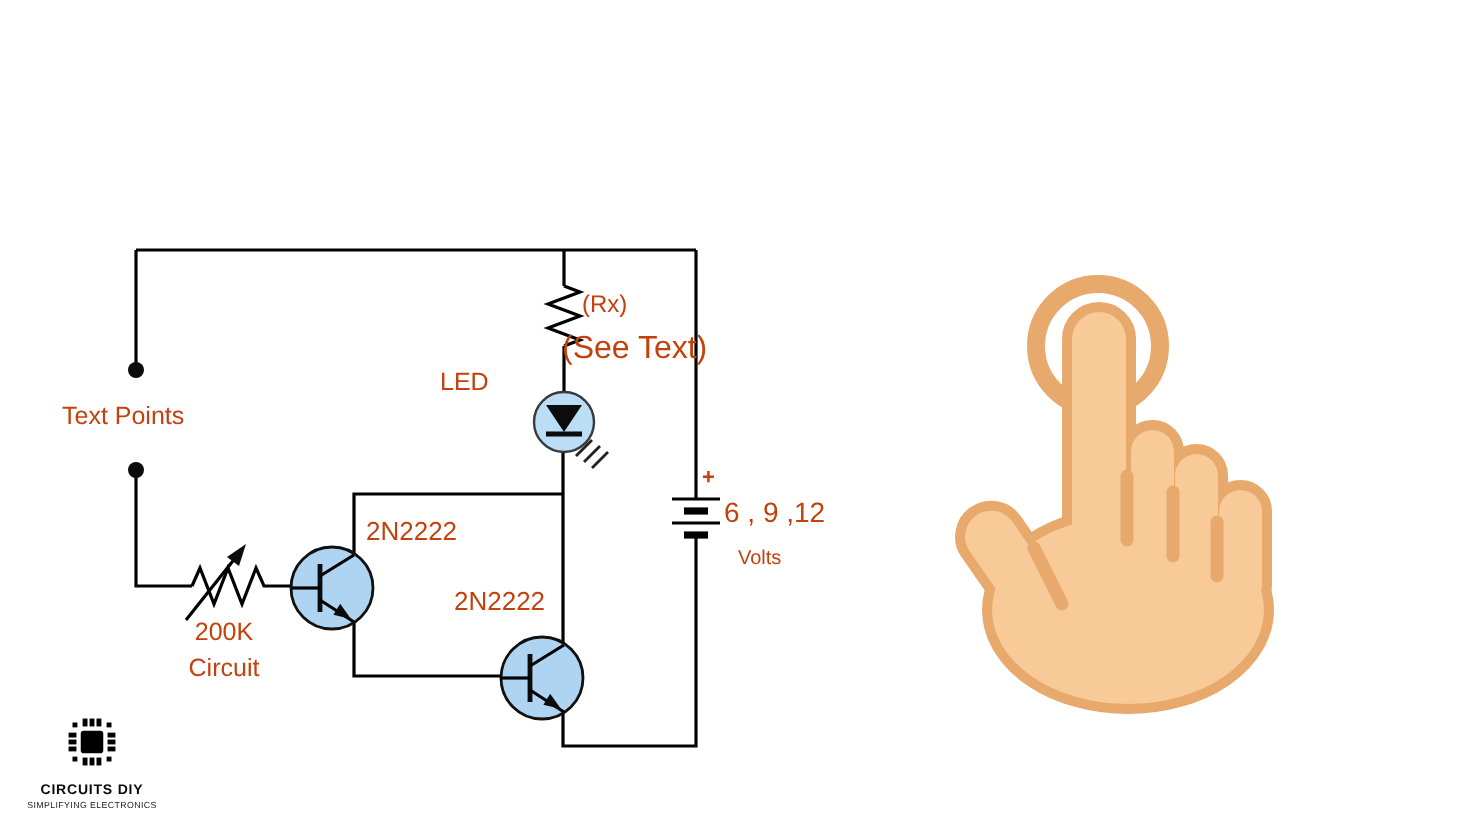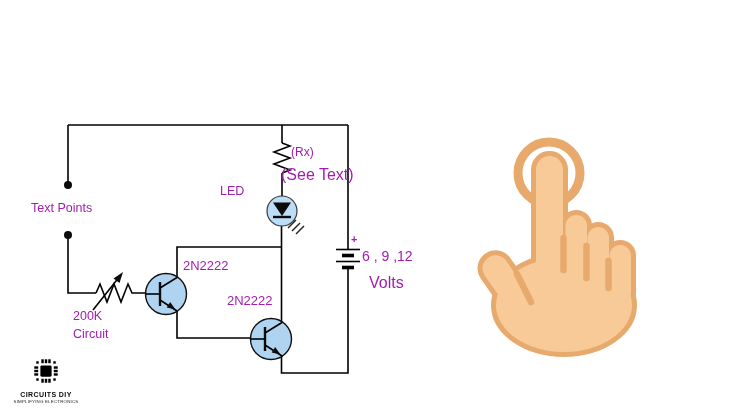--- a/index.html
+++ b/index.html
@@ -17,22 +17,22 @@
   .circuit-svg{position:absolute;left:0;top:0;}
   .wire{stroke:var(--wire);stroke-width:1.6;fill:none;}
   .thick{stroke-width:3.6;}
   .npn{fill:var(--component-fill);stroke:#101010;stroke-width:1.4;}
   .ledc{fill:#BBDDF5;stroke:#3a3a3a;stroke-width:1.2;}
   .blk{fill:#0c0c0c;}
   .inner{stroke:#0c0c0c;stroke-width:2.4;fill:none;}
   .ray{stroke:#222;stroke-width:1.4;fill:none;}
 
   
-  .lbl{position:absolute;color:#a21caf;font-size:12.5px;white-space:nowrap;}
-  .pot-lbl{width:78px;line-height:17.5px;white-space:normal;}
+  .lbl{position:absolute;color:#c2410c;font-size:12.5px;white-space:nowrap;}
+  .pot-lbl{width:78px;text-align:center;line-height:17.5px;white-space:normal;}
 
   
   .hand-svg{position:absolute;left:458px;top:128px;}
   .h-stroke{fill:none;stroke:var(--hand-outline);stroke-width:10;stroke-linejoin:round;stroke-linecap:round;}
   .h-fill{fill:var(--hand-fill);stroke:none;}
   .h-sep{fill:none;stroke:var(--hand-outline);stroke-width:6.5;stroke-linecap:round;}
   .h-ring{fill:none;stroke:var(--hand-outline);stroke-width:9;}
 
   
   .logo{position:absolute;left:13px;top:356px;width:66px;text-align:center;}
@@ -116,21 +116,21 @@
   <div class="lbl" style="left:281px;top:166px;font-size:16px;">(See Text)</div>
   <div class="lbl" style="left:220px;top:184px;">LED</div>
   <div class="lbl" style="left:183px;top:258px;font-size:13px;">2N2222</div>
   <div class="lbl" style="left:227px;top:293px;font-size:13px;">2N2222</div>
   <div class="lbl pot-lbl" style="left:73px;top:308px;">
     <div>200K</div>
     <div>Circuit</div>
   </div>
   <div class="lbl" style="left:351px;top:233px;font-size:11px;font-weight:bold;">+</div>
   <div class="lbl" style="left:362px;top:248px;font-size:14px;">6 , 9 ,12</div>
-  <div class="lbl" style="left:369px;top:274px;font-size:16px;">Volts</div>
+  <div class="lbl" style="left:369px;top:274px;font-size:10px;">Volts</div>
 
   <svg class="hand-svg" width="232" height="242" viewBox="0 0 232 242">
     <circle class="h-ring" cx="91" cy="45" r="31"></circle>
 
     <g class="h-stroke">
       <rect x="78" y="28" width="27" height="118" rx="13.5"></rect>
       <rect x="107.5" y="87" width="21.5" height="62" rx="10.7"></rect>
       <rect x="129.5" y="99" width="21.5" height="62" rx="10.7"></rect>
       <rect x="151.5" y="117" width="21.5" height="58" rx="10.7"></rect>
       <rect x="32" y="125" width="26" height="52" rx="13" transform="rotate(-35 45 151)"></rect>

